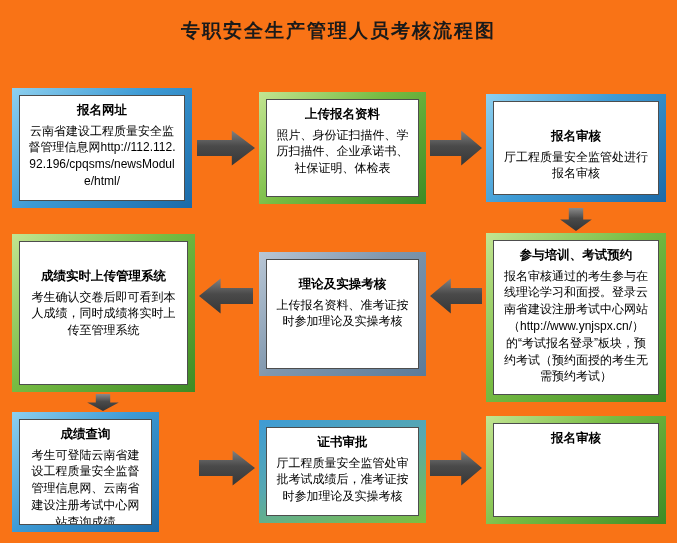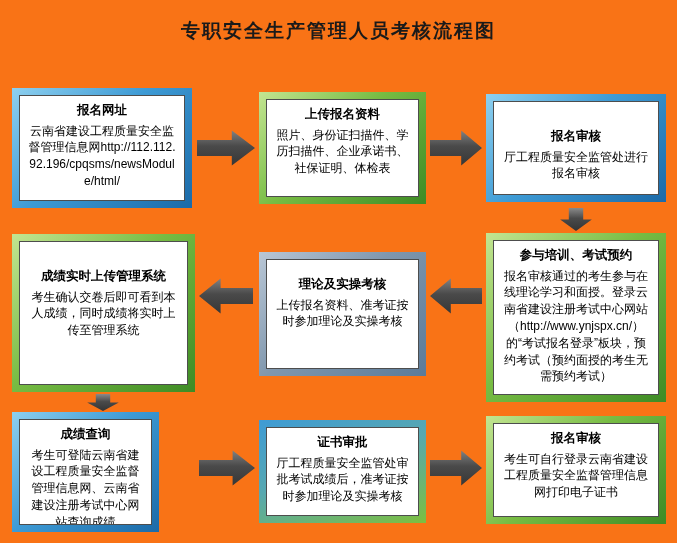--- a/index.html
+++ b/index.html
@@ -110,17 +110,16 @@
       <div class="box-title">证书审批</div>
       <div class="box-body">厅工程质量安全监管处审批考试成绩后，准考证按时参加理论及实操考核</div>
     </div>
   </div>
 
   <div class="arrow arrow-right" style="left:430px;top:448px;width:52px;height:40px;"></div>
 
   <div class="frame theme-green" style="left:486px;top:416px;width:180px;height:108px;">
     <div class="inner">
       <div class="box-title">报名审核</div>
-      <div class="box-body">考生可自行登录云南省建设工程质量安全监督管理信息网打印电子证书</div>
     </div>
   </div>
 
 </div>
 
 </body></html>

